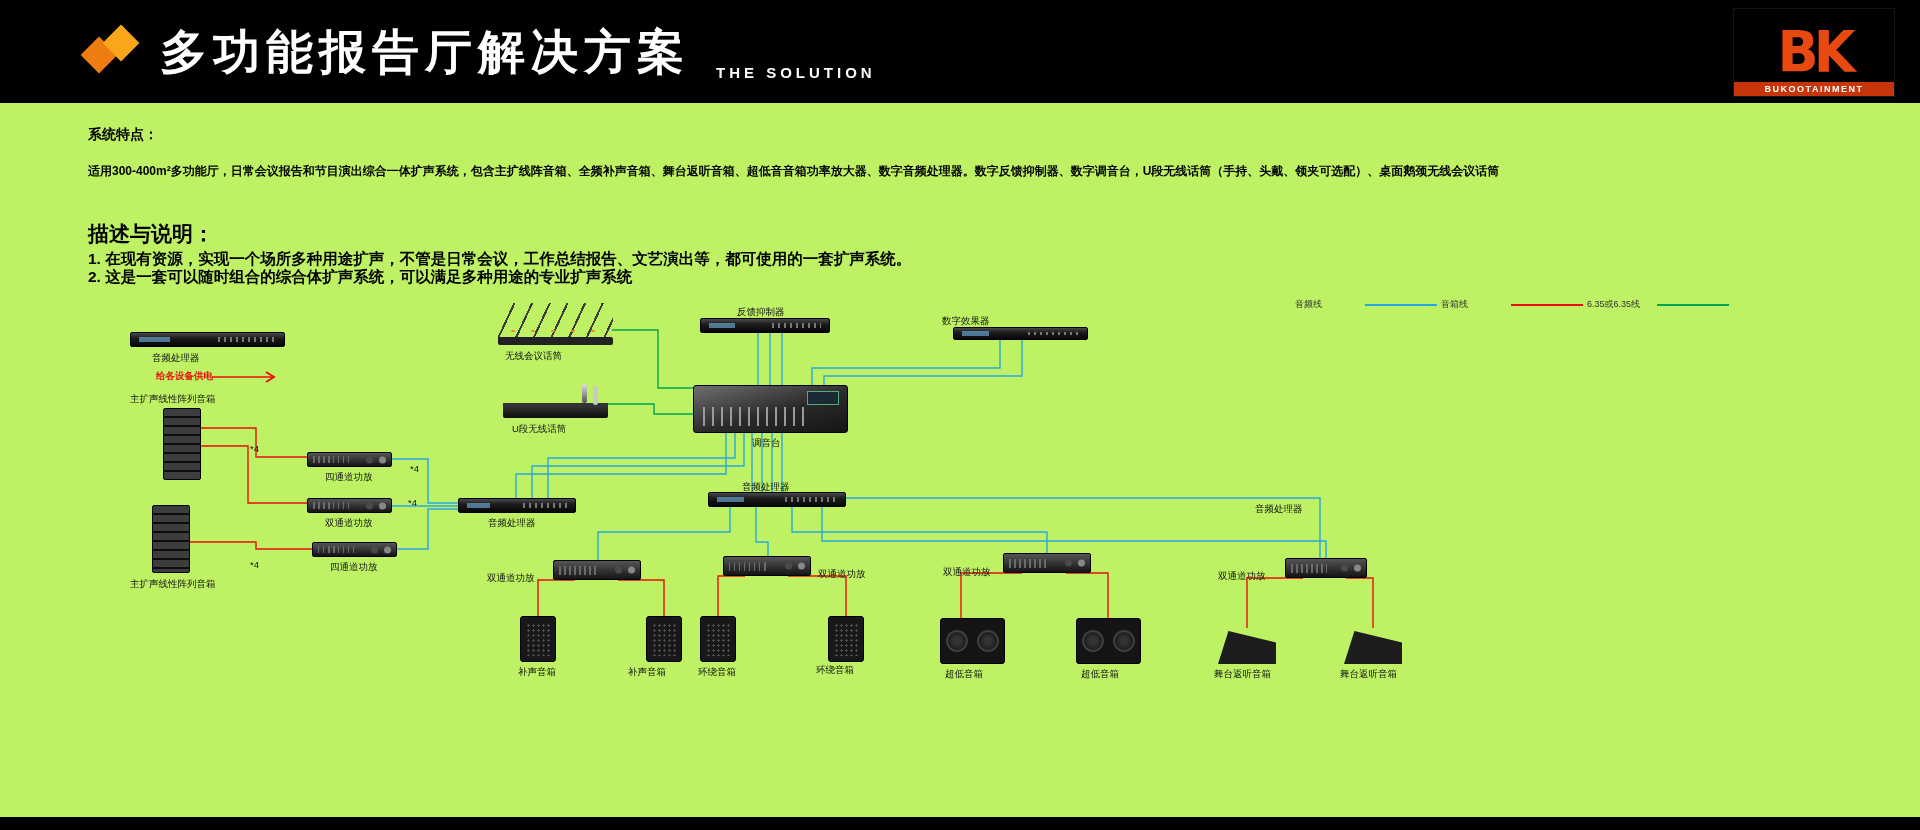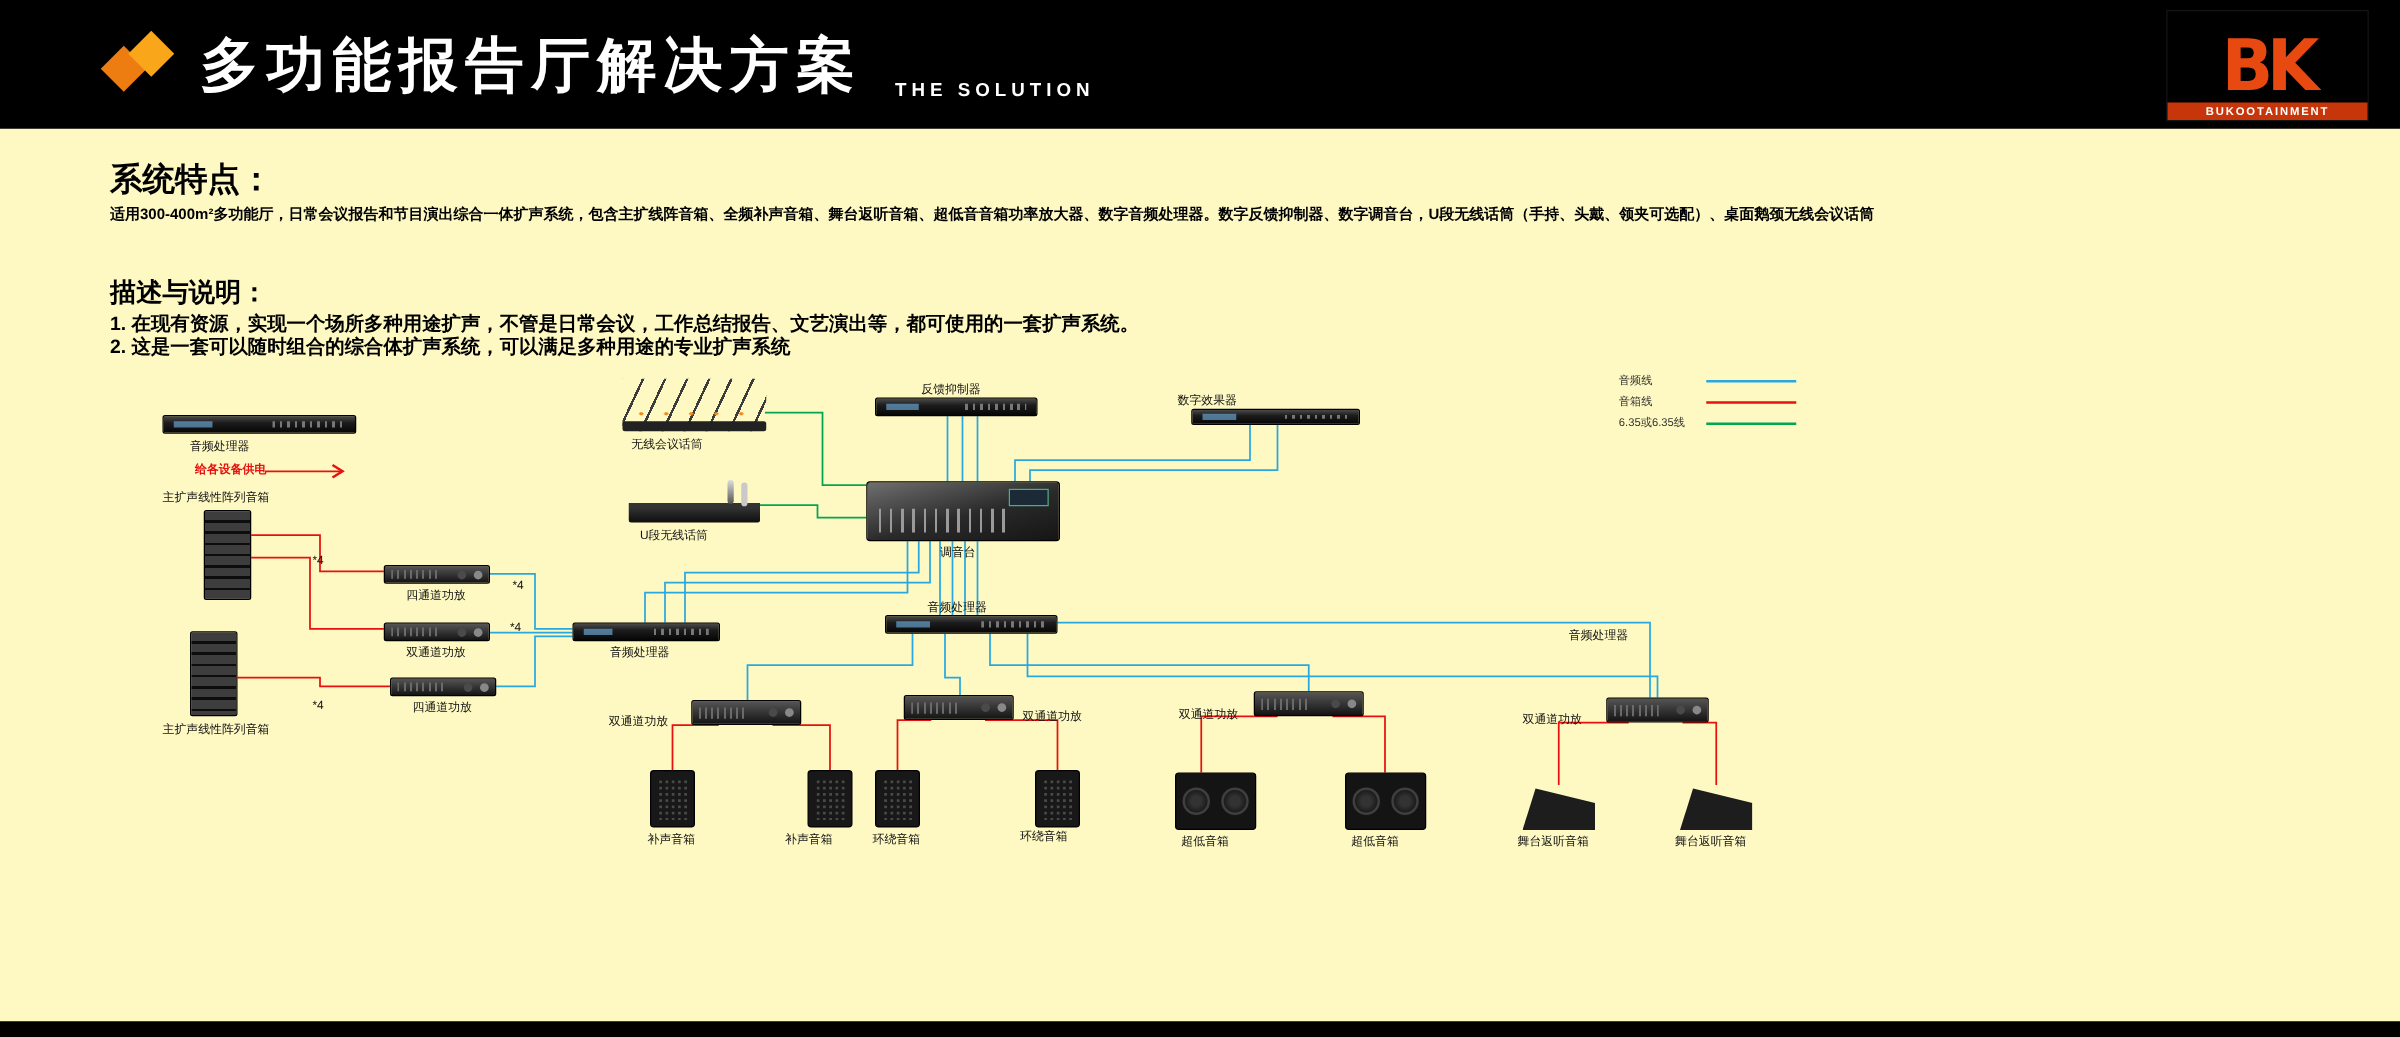--- a/index.html
+++ b/index.html
@@ -1,33 +1,33 @@
 <!DOCTYPE html>
 <html><head>
 <meta charset="utf-8">
 <style>
   html,body{margin:0;padding:0;background:#e9e9e9;}
-  .page{position:relative;width:1920px;height:830px;background:#fef9c3;overflow:hidden;
+  .page{position:relative;width:1920px;height:830px;background:#bef264;overflow:hidden;
         font-family:"Liberation Sans","DejaVu Sans",sans-serif;}
   
   .header{position:absolute;left:0;top:0;width:1920px;height:103px;background:#000;
           display:flex;align-items:center;}
   .logo-diamonds{position:relative;width:62px;height:56px;margin-left:86px;flex:0 0 auto;}
   .logo-diamonds .d1{position:absolute;left:0;top:18px;width:26px;height:26px;background:#ee7d11;transform:rotate(45deg);}
   .logo-diamonds .d2{position:absolute;left:22px;top:6px;width:26px;height:26px;background:#f9a61a;transform:rotate(45deg);}
   .title{margin:0 0 0 12px;font-size:47px;font-weight:bold;color:#fff;letter-spacing:6px;line-height:1;}
   .subtitle{color:#fff;font-size:15px;letter-spacing:4px;margin-left:26px;align-self:flex-end;margin-bottom:22px;font-weight:bold;}
   .bk-box{position:absolute;right:25px;top:8px;width:160px;height:87px;background:#000;
           display:flex;flex-direction:column;align-items:center;justify-content:flex-end;border:1px solid #151515;}
   .bk-letters{font-size:54px;font-weight:900;color:#e84910;letter-spacing:-5px;line-height:0.95;
               font-family:"DejaVu Sans",sans-serif;transform:scaleY(1.05);}
   .bk-caption{width:100%;background:#c7350a;color:#fff;font-size:9px;font-weight:bold;letter-spacing:1.5px;
               text-align:center;padding:2px 0;margin-top:4px;}
   
-  .features-heading{position:absolute;left:88px;top:126px;font-size:26px;font-weight:bold;color:#000;}
+  .features-heading{position:absolute;left:88px;top:126px;font-size:14px;font-weight:bold;color:#000;}
   .features-text{position:absolute;left:88px;top:163px;width:1742px;font-size:12px;line-height:1.45;
                  color:#000;font-weight:600;}
   .description-heading{position:absolute;left:88px;top:220px;font-size:21px;font-weight:bold;color:#000;}
   .description-item{position:absolute;left:88px;font-size:15.5px;color:#000;font-weight:600;}
   .item1{top:249px;}
   .item2{top:267px;}
   
   #wires{position:absolute;left:0;top:0;width:1920px;height:830px;}
   #diagram{position:absolute;left:0;top:0;width:1920px;height:830px;pointer-events:none;}
   .node{position:absolute;box-sizing:border-box;}
@@ -57,21 +57,21 @@
   .node-sub::after{right:8%;}
   .node-monitor{background:#1d1d1d;clip-path:polygon(0 100%,18% 8%,100% 40%,100% 100%);}
   .node-mic-array{background:repeating-linear-gradient(115deg,transparent 0 14px,#3c3c3c 14px 16px);}
   .node-mic-array::after{content:"";position:absolute;left:0;right:0;bottom:0;height:8px;background:#222;border-radius:2px;}
   .node-mic-array::before{content:"";position:absolute;left:4%;right:4%;bottom:8px;height:12px;
                         background-image:radial-gradient(#f08a1d 1.6px,transparent 1.9px);background-size:20px 12px;}
   .node-uband{background:linear-gradient(180deg,transparent 0 45%,#333 45% 58%,#0d0d0d 100%);border-radius:2px;}
   .node-uband::before{content:"";position:absolute;right:20%;top:-6px;width:5px;height:19px;
                         background:linear-gradient(#ddd,#555);border-radius:3px;box-shadow:11px 2px 0 #c9c9c9;}
   
-  #legend{position:absolute;left:1295px;top:298px;display:flex;flex-direction:column;gap:4px;}
+  #legend{position:absolute;left:1295px;top:298px;display:flex;gap:4px;}
   .legend-row{display:flex;align-items:center;gap:12px;font-size:9px;color:#333;}
   .legend-label{min-width:58px;}
   .legend-line{width:72px;height:2px;display:inline-block;}
   
   .footer-bar{position:absolute;left:0;bottom:0;width:1920px;height:13px;background:#000;}
 </style>
 </head>
 <body>
 
 <div class="page">

